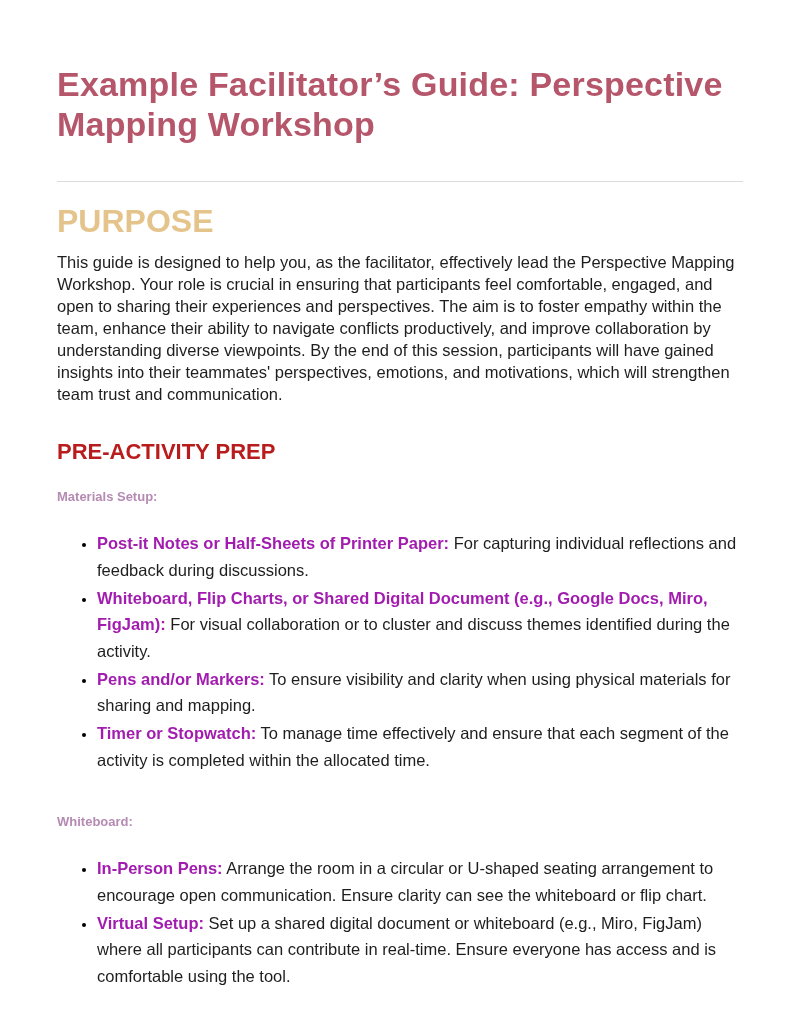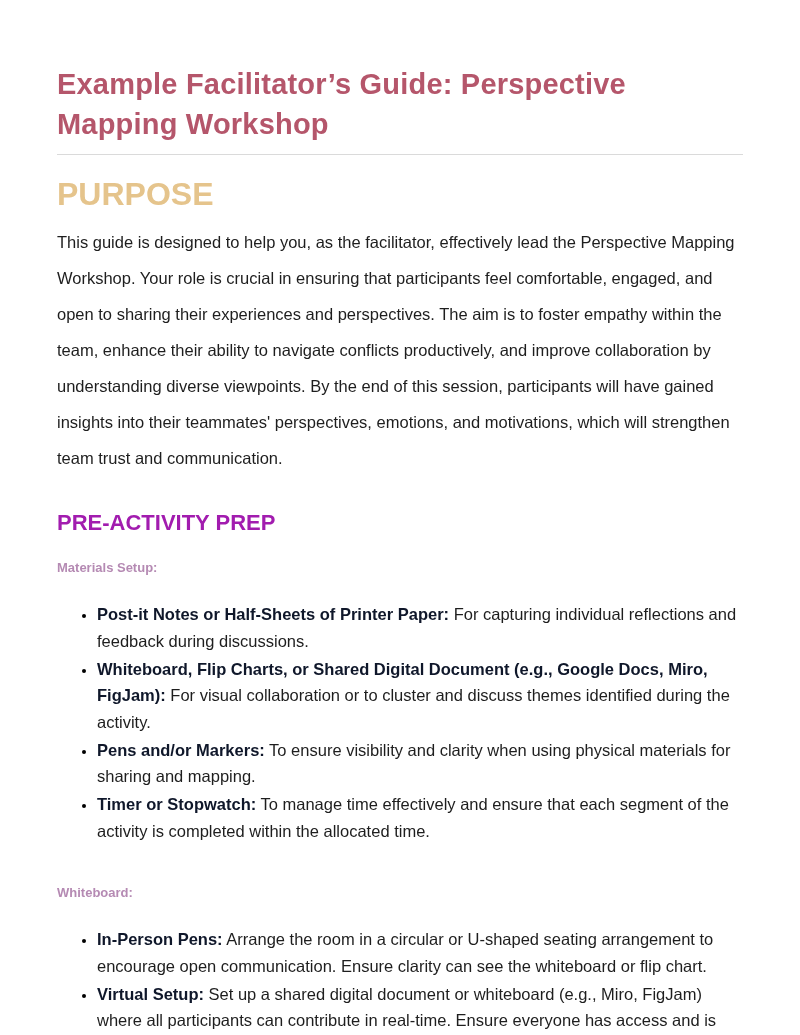--- a/index.html
+++ b/index.html
@@ -10,45 +10,45 @@
     font-family: "Liberation Sans", "DejaVu Sans", sans-serif;
     color: #1e1e1e;
     overflow: hidden;
   }
   .doc {
     padding: 64px 57px 0 57px;
     width: 800px;
   }
   h1.doc-title {
     color: #b5566b;
-    font-size: 29px;
+    font-size: 34px;
     line-height: 40px;
     font-weight: bold;
     letter-spacing: 0.2px;
-    margin-bottom: 10px;
+    margin-bottom: 37px;
   }
   hr.divider {
     border: none;
     border-top: 1px solid #dadada;
     margin: 0 0 24px 0;
   }
   h2.purpose-heading {
     color: #e5c48c;
     font-size: 32px;
     line-height: 30px;
     font-weight: bold;
     margin-bottom: 15px;
   }
   p.body-paragraph {
     font-size: 16.5px;
-    line-height: 36px;
+    line-height: 22px;
     margin-bottom: 0;
   }
   h2.section-heading {
-    color: #a21caf;
+    color: #b91c1c;
     font-size: 22px;
     line-height: 27px;
     font-weight: bold;
     margin-top: 33px;
     margin-bottom: 20px;
   }
   h3.sub-heading {
     color: #b58ab3;
     font-size: 13px;
     line-height: 24px;
@@ -65,21 +65,21 @@
   ul.doc-list li {
     font-size: 16.5px;
     line-height: 26.5px;
     margin-bottom: 1.5px;
   }
   ul.doc-list li::marker {
     color: #000000;
     font-size: 13px;
   }
   .lead-in {
-    color: #0f172a;
+    color: #a21caf;
     font-weight: bold;
   }
 </style>
 </head>
 <body>
 
 <div class="doc">
 
   <h1 class="doc-title">Example Facilitator’s Guide: Perspective Mapping Workshop</h1>
 

